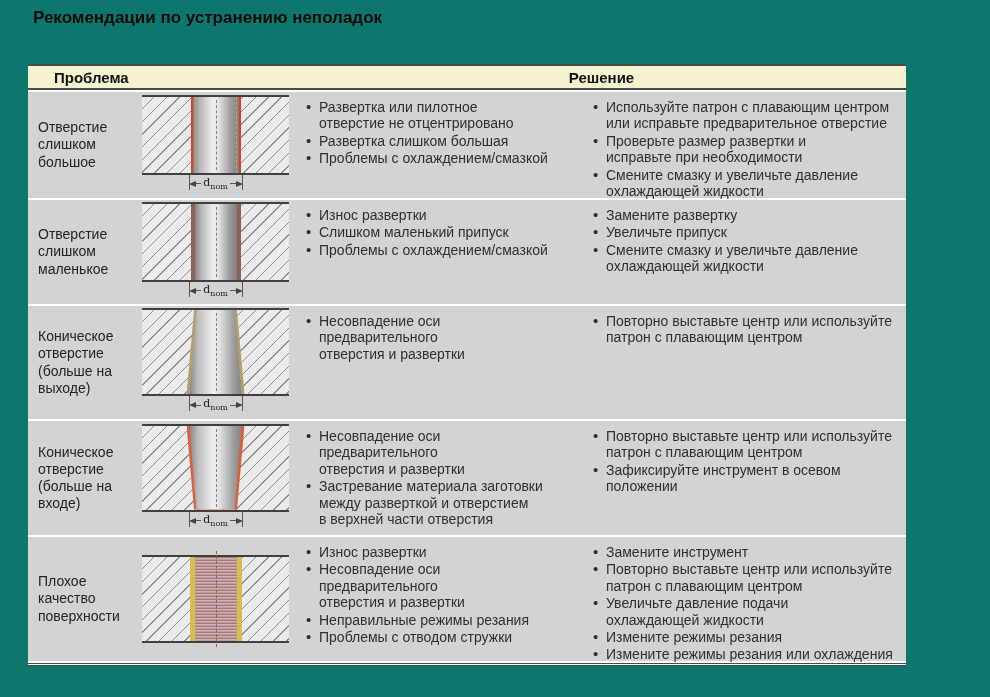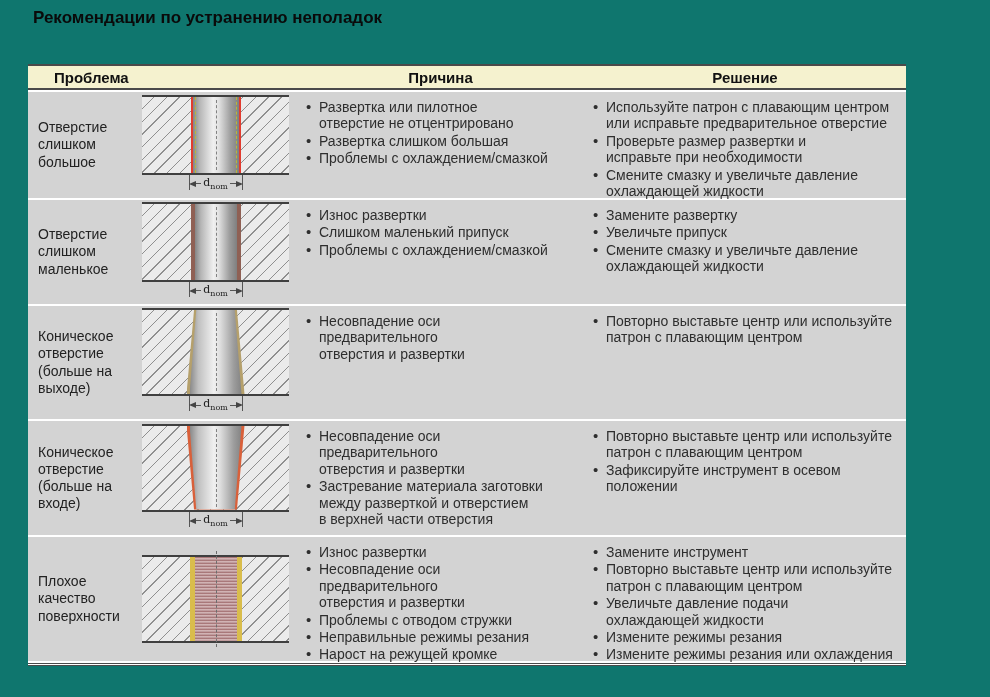--- a/index.html
+++ b/index.html
@@ -62,21 +62,20 @@
 </style>
 </head>
 <body>
 
 <div id="page">
   <div class="title">Рекомендации по устранению неполадок</div>
 
   <div class="tbl">
     <div class="hdr">
       <div class="c1">Проблема</div>
-      <div class="c2">Причина</div>
       <div class="c3">Решение</div>
     </div>
 
     <div class="row" style="height:106px">
       <div class="c1">
         <div class="problem">Отверстие
 слишком
 большое</div>
         <div class="illus">
           <div class="block">
@@ -256,23 +255,22 @@
             <div class="centerline long"></div>
           </div>
         </div>
       </div>
       <div class="c2">
         <ul class="bullets">
           <li>Износ развертки</li>
           <li>Несовпадение оси
 предварительного
 отверстия и развертки</li>
+          <li>Неправильные режимы резания</li>
           <li>Проблемы с отводом стружки</li>
-          <li>Неправильные режимы резания</li>
-          <li>Нарост на режущей кромке</li>
         </ul>
       </div>
       <div class="c3">
         <ul class="bullets">
           <li>Замените инструмент</li>
           <li>Повторно выставьте центр или используйте
 патрон с плавающим центром</li>
           <li>Увеличьте давление подачи
 охлаждающей жидкости</li>
           <li>Измените режимы резания</li>

